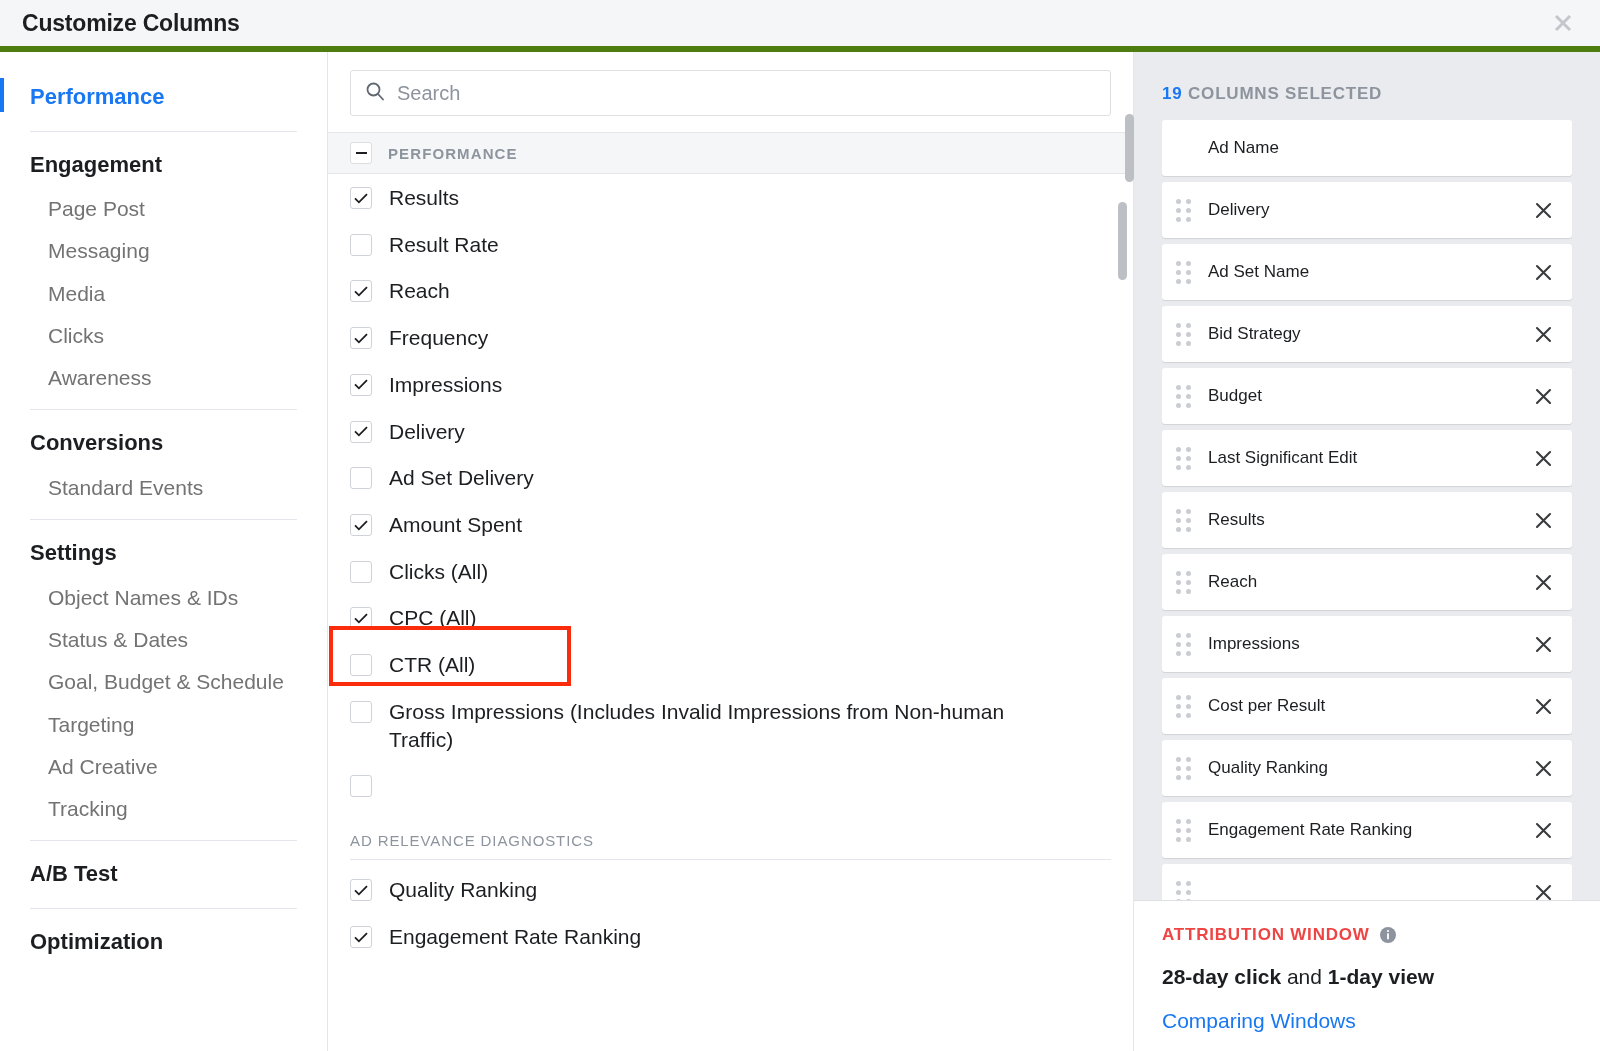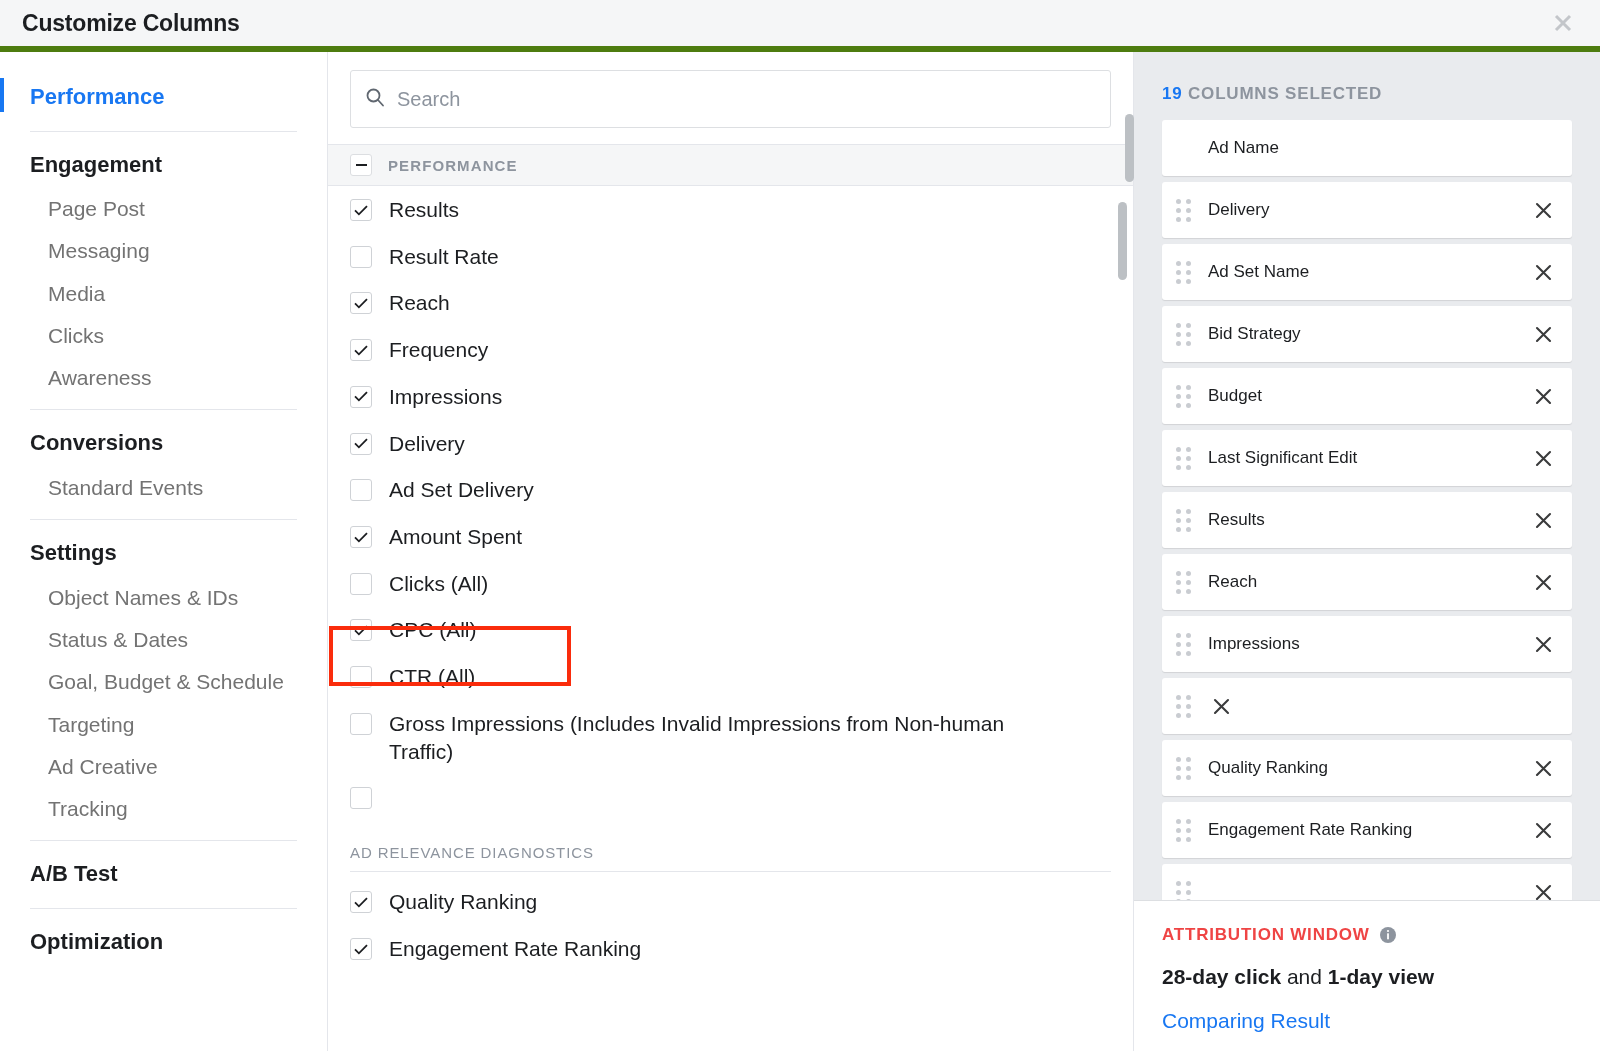--- a/index.html
+++ b/index.html
@@ -63,21 +63,21 @@
   
   .middle {
     flex: 1 1 auto; min-width: 0;
     background: #fff;
     display: flex; flex-direction: column;
     border-right: 1px solid #e4e6eb;
     position: relative;
   }
   .search-wrap { padding: 18px 22px 16px 22px; }
   .search-box {
-    height: 58px; border: 1px solid #dddfe2; border-radius: 3px;
+    height: 46px; border: 1px solid #dddfe2; border-radius: 3px;
     display: flex; align-items: center; padding: 0 14px; background: #fff;
   }
   .search-box svg { flex: 0 0 auto; margin-right: 12px; }
   .search-box input {
     border: 0; outline: 0; font-size: 20px; color: #1c1e21;
     font-family: "Liberation Sans", sans-serif; width: 100%; background: transparent;
   }
   .search-box input::placeholder { color: #8d949e; }
 
   .group-header {
@@ -536,20 +536,21 @@
 
         <div class="sel-row">
           <span class="drag">
               <i></i>
               <i></i>
               <i></i>
               <i></i>
               <i></i>
               <i></i>
             </span>
+          <span class="sel-label">Cost per Result</span>
           <span class="rm">
             <svg width="19" height="19" viewBox="0 0 19 19">
                 <path d="M3 3 L16 16 M16 3 L3 16" stroke="#3a3b3c" stroke-width="2.1" stroke-linecap="round"></path>
               </svg>
           </span>
         </div>
 
         <div class="sel-row">
           <span class="drag">
               <i></i>
@@ -609,20 +610,20 @@
             <svg width="18" height="18" viewBox="0 0 18 18">
               <circle cx="9" cy="9" r="8" fill="#8d949e"></circle>
               <rect x="8.1" y="7.3" width="1.8" height="6" fill="#fff"></rect>
               <circle cx="9" cy="5" r="1.1" fill="#fff"></circle>
             </svg>
           </span>
         </div>
         <div class="attrib-val">
           <b>28-day click</b><span> and </span><b>1-day view</b>
         </div>
-        <div class="attrib-link">Comparing Result</div>
+        <div class="attrib-link">Comparing Windows</div>
       </div>
 
       <div class="vscroll" style="left:-9px; top:62px; height:68px;"></div>
     </div>
 
   </div>
 </div>
 
 </body></html>

